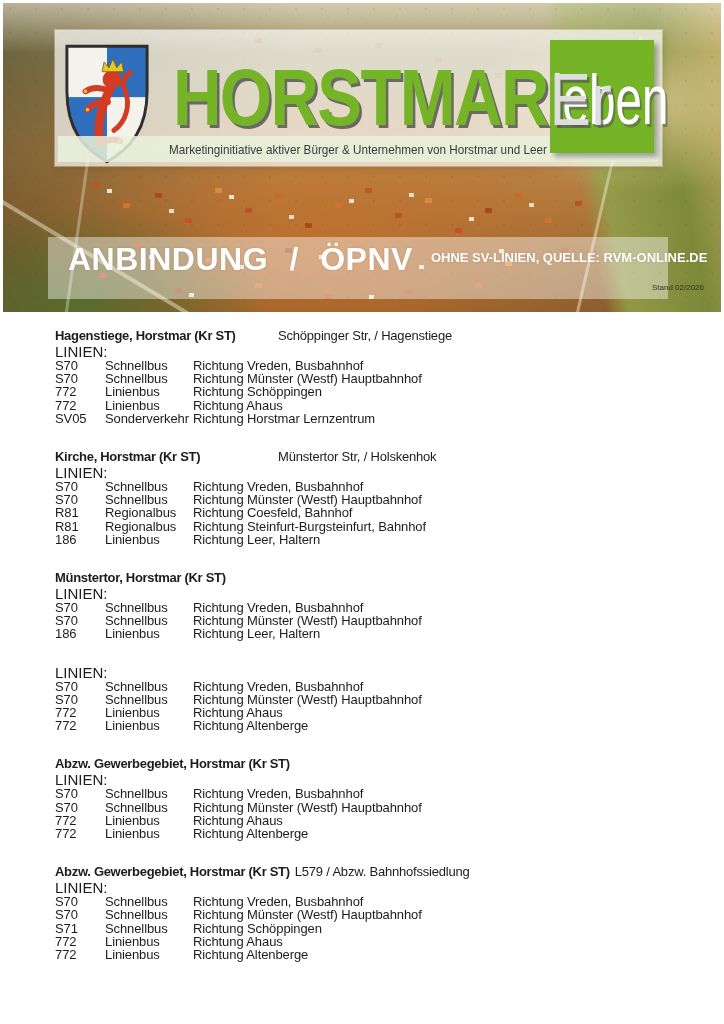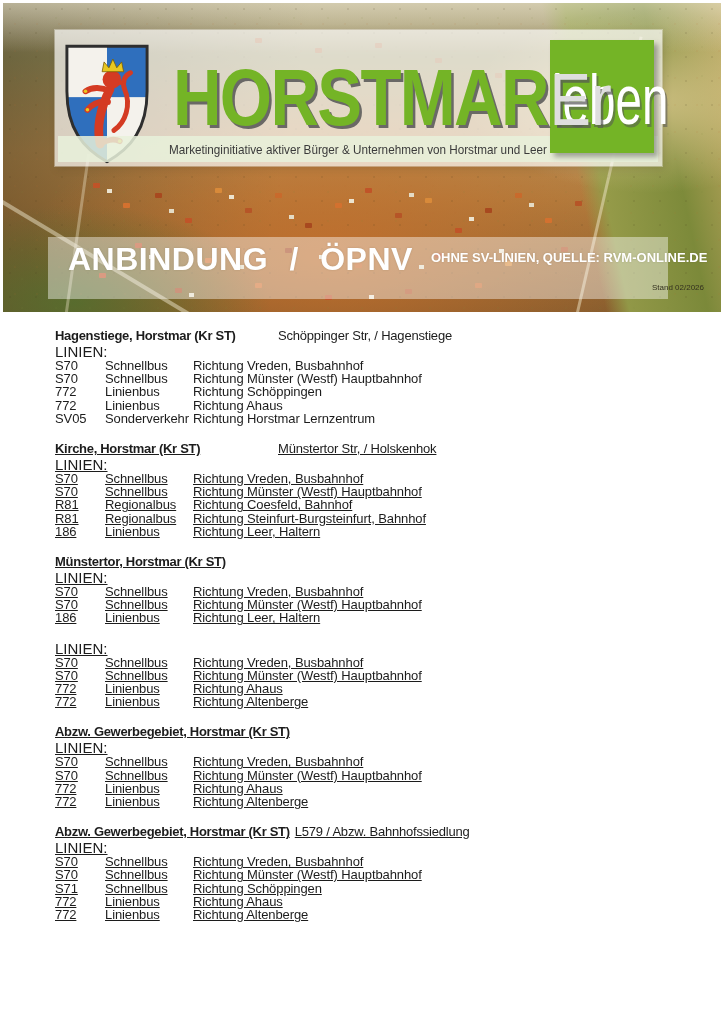--- a/index.html
+++ b/index.html
@@ -106,21 +106,21 @@
     font-size:32px;font-weight:700;color:#ffffff;line-height:1;word-spacing:12px;
     letter-spacing:0.5px;text-shadow:0 0 2px rgba(90,80,50,0.25);white-space:nowrap;
   }
   .title-sub{
     font-size:13px;font-weight:700;color:#ffffff;margin-left:18px;margin-bottom:3px;
     text-shadow:0 0 2px rgba(90,80,50,0.25);white-space:nowrap;
   }
   .stand{position:absolute;right:17px;bottom:20px;font-size:8px;color:#33301f;}
   
   .content{position:absolute;left:0;top:312px;width:724px;padding:17px 55px 0 55px;}
-  .stop-section + .stop-section{margin-top:17px;text-decoration:underline;}
+  .stop-section + .stop-section{margin-top:25px;}
   .stop-heading{display:flex;align-items:baseline;column-gap:5px;line-height:14px;}
   .stop-name{font-size:13px;font-weight:700;letter-spacing:-0.3px;min-width:218px;white-space:nowrap;}
   .stop-location{font-size:13px;font-weight:400;letter-spacing:-0.2px;white-space:nowrap;}
   .loc-italic{font-style:italic;margin-left:3px;}
   .linien-label{font-size:15px;margin-top:2px;line-height:13px;}
   .lines{margin-top:1px;}
   .line-row{display:grid;grid-template-columns:50px 88px 1fr;font-size:13px;line-height:13.2px;letter-spacing:-0.1px;}
 </style>
 </head>
 <body>

